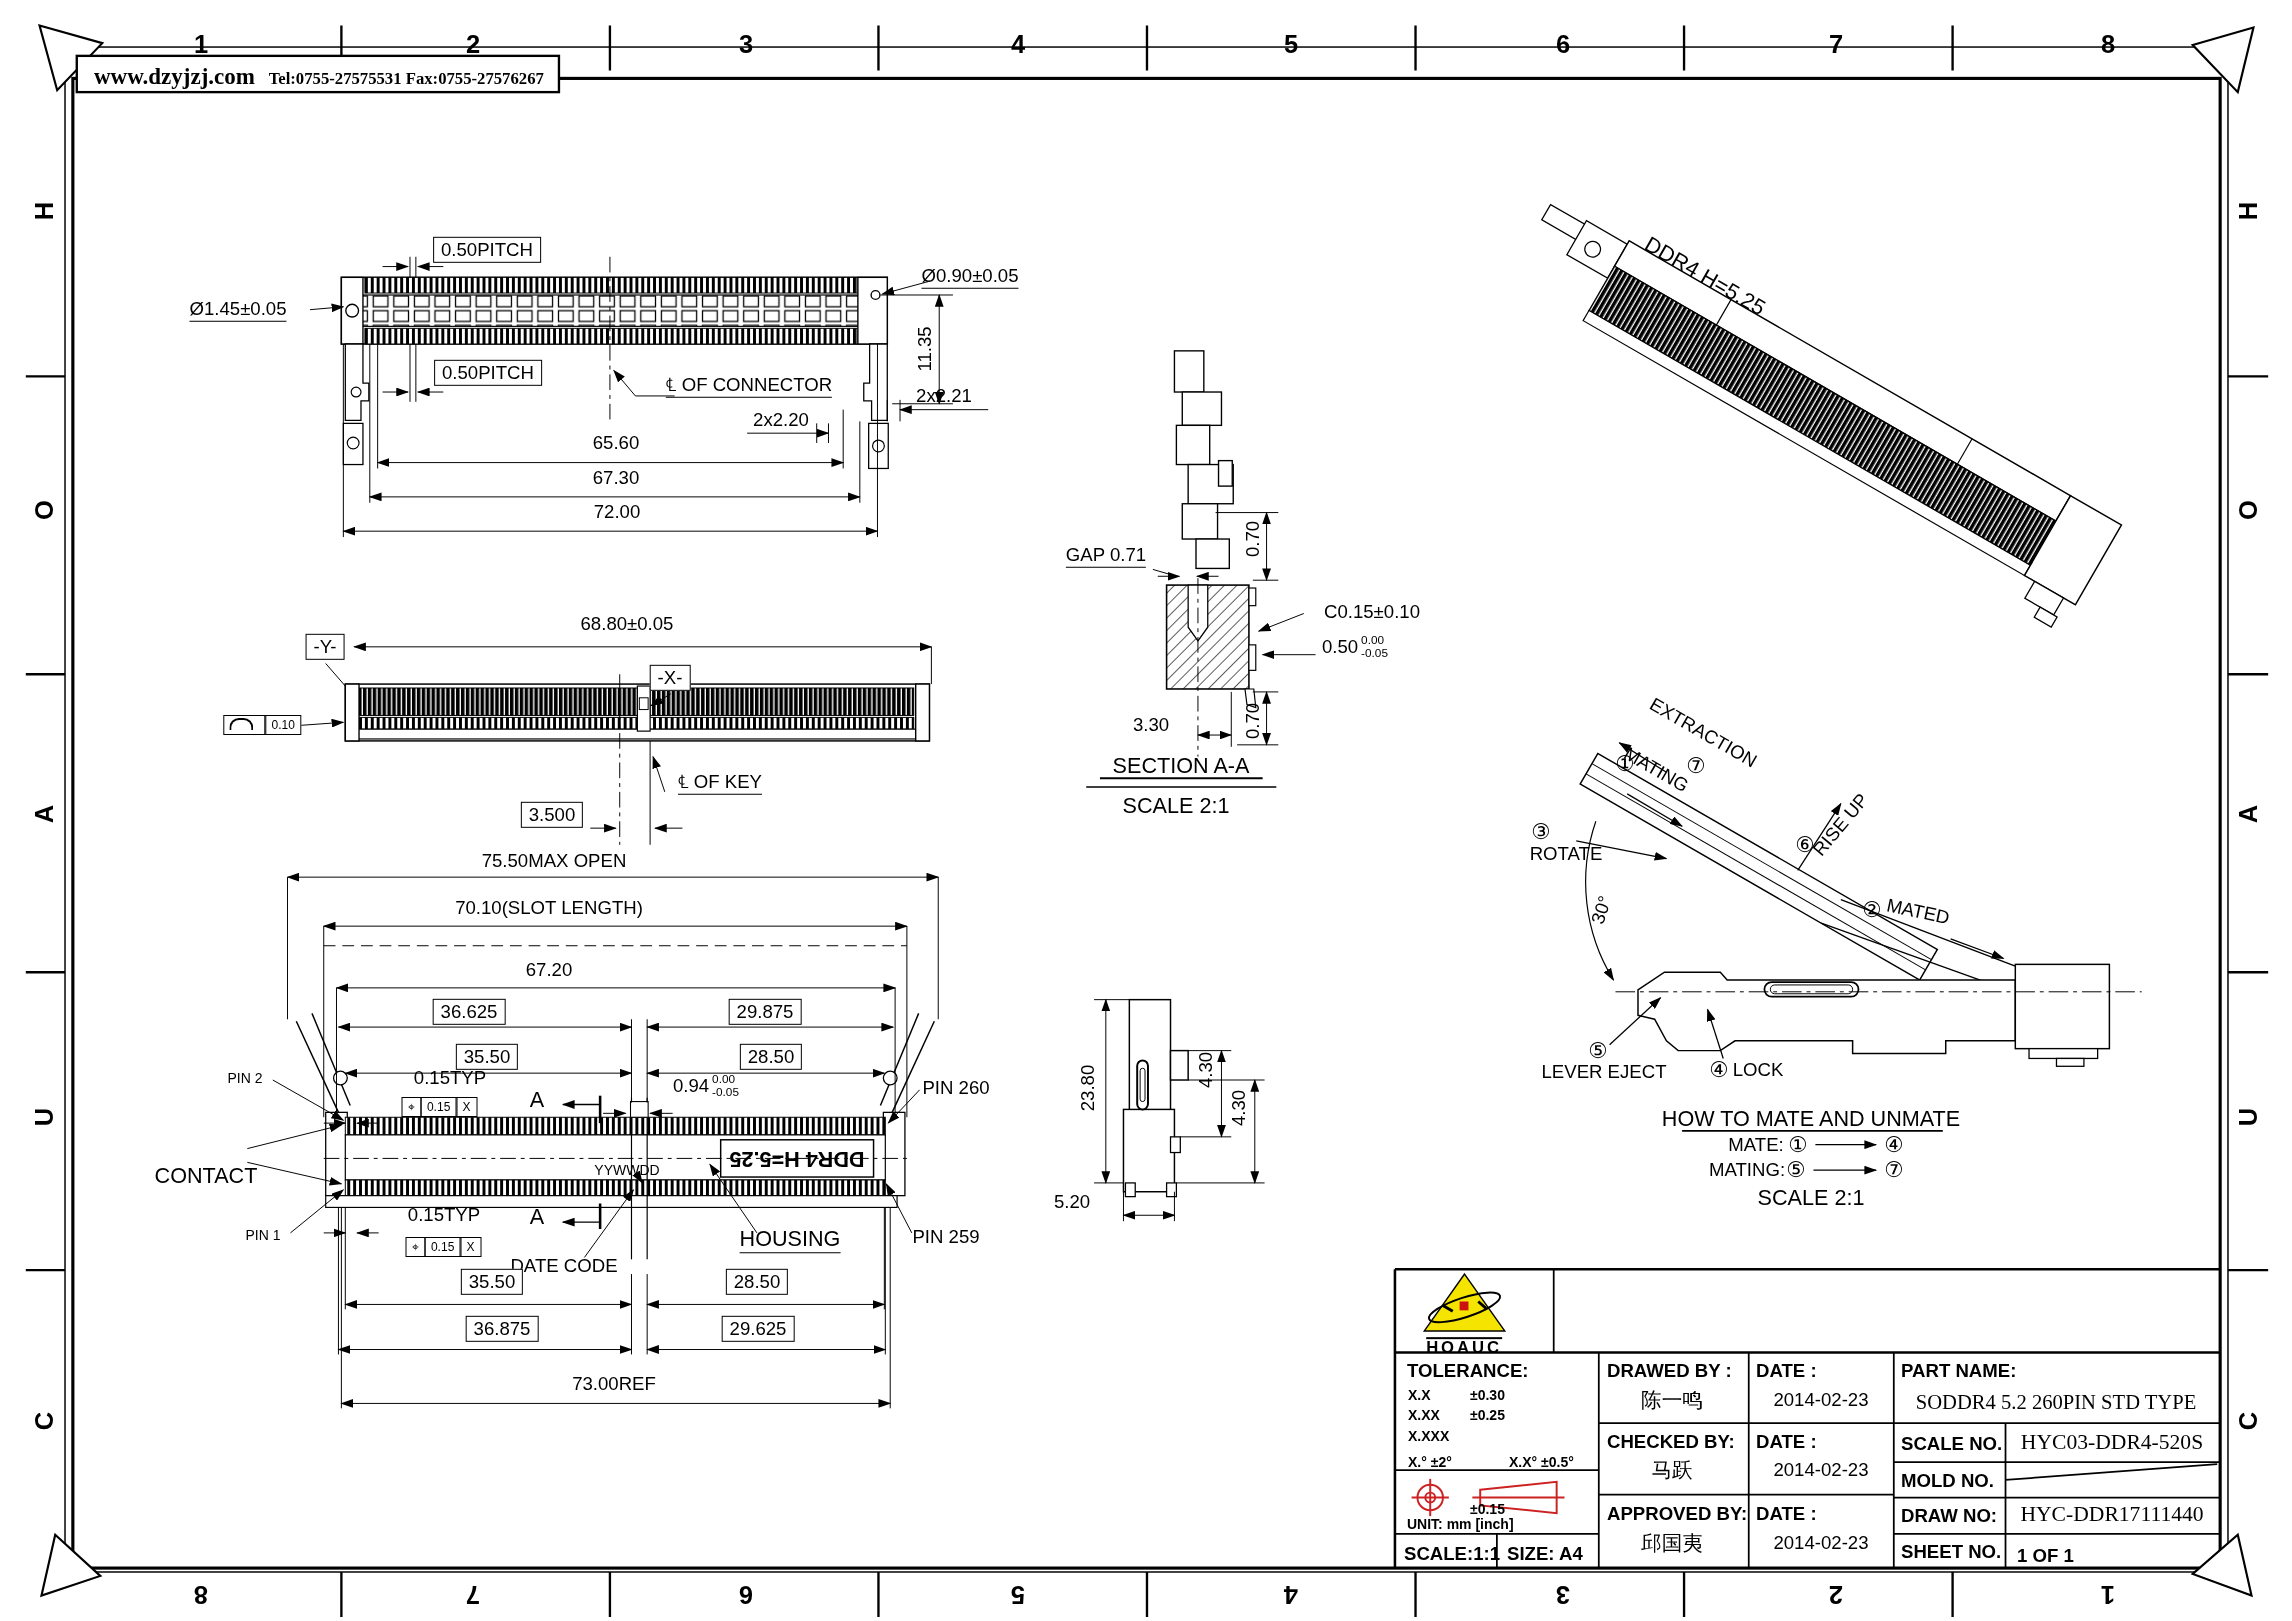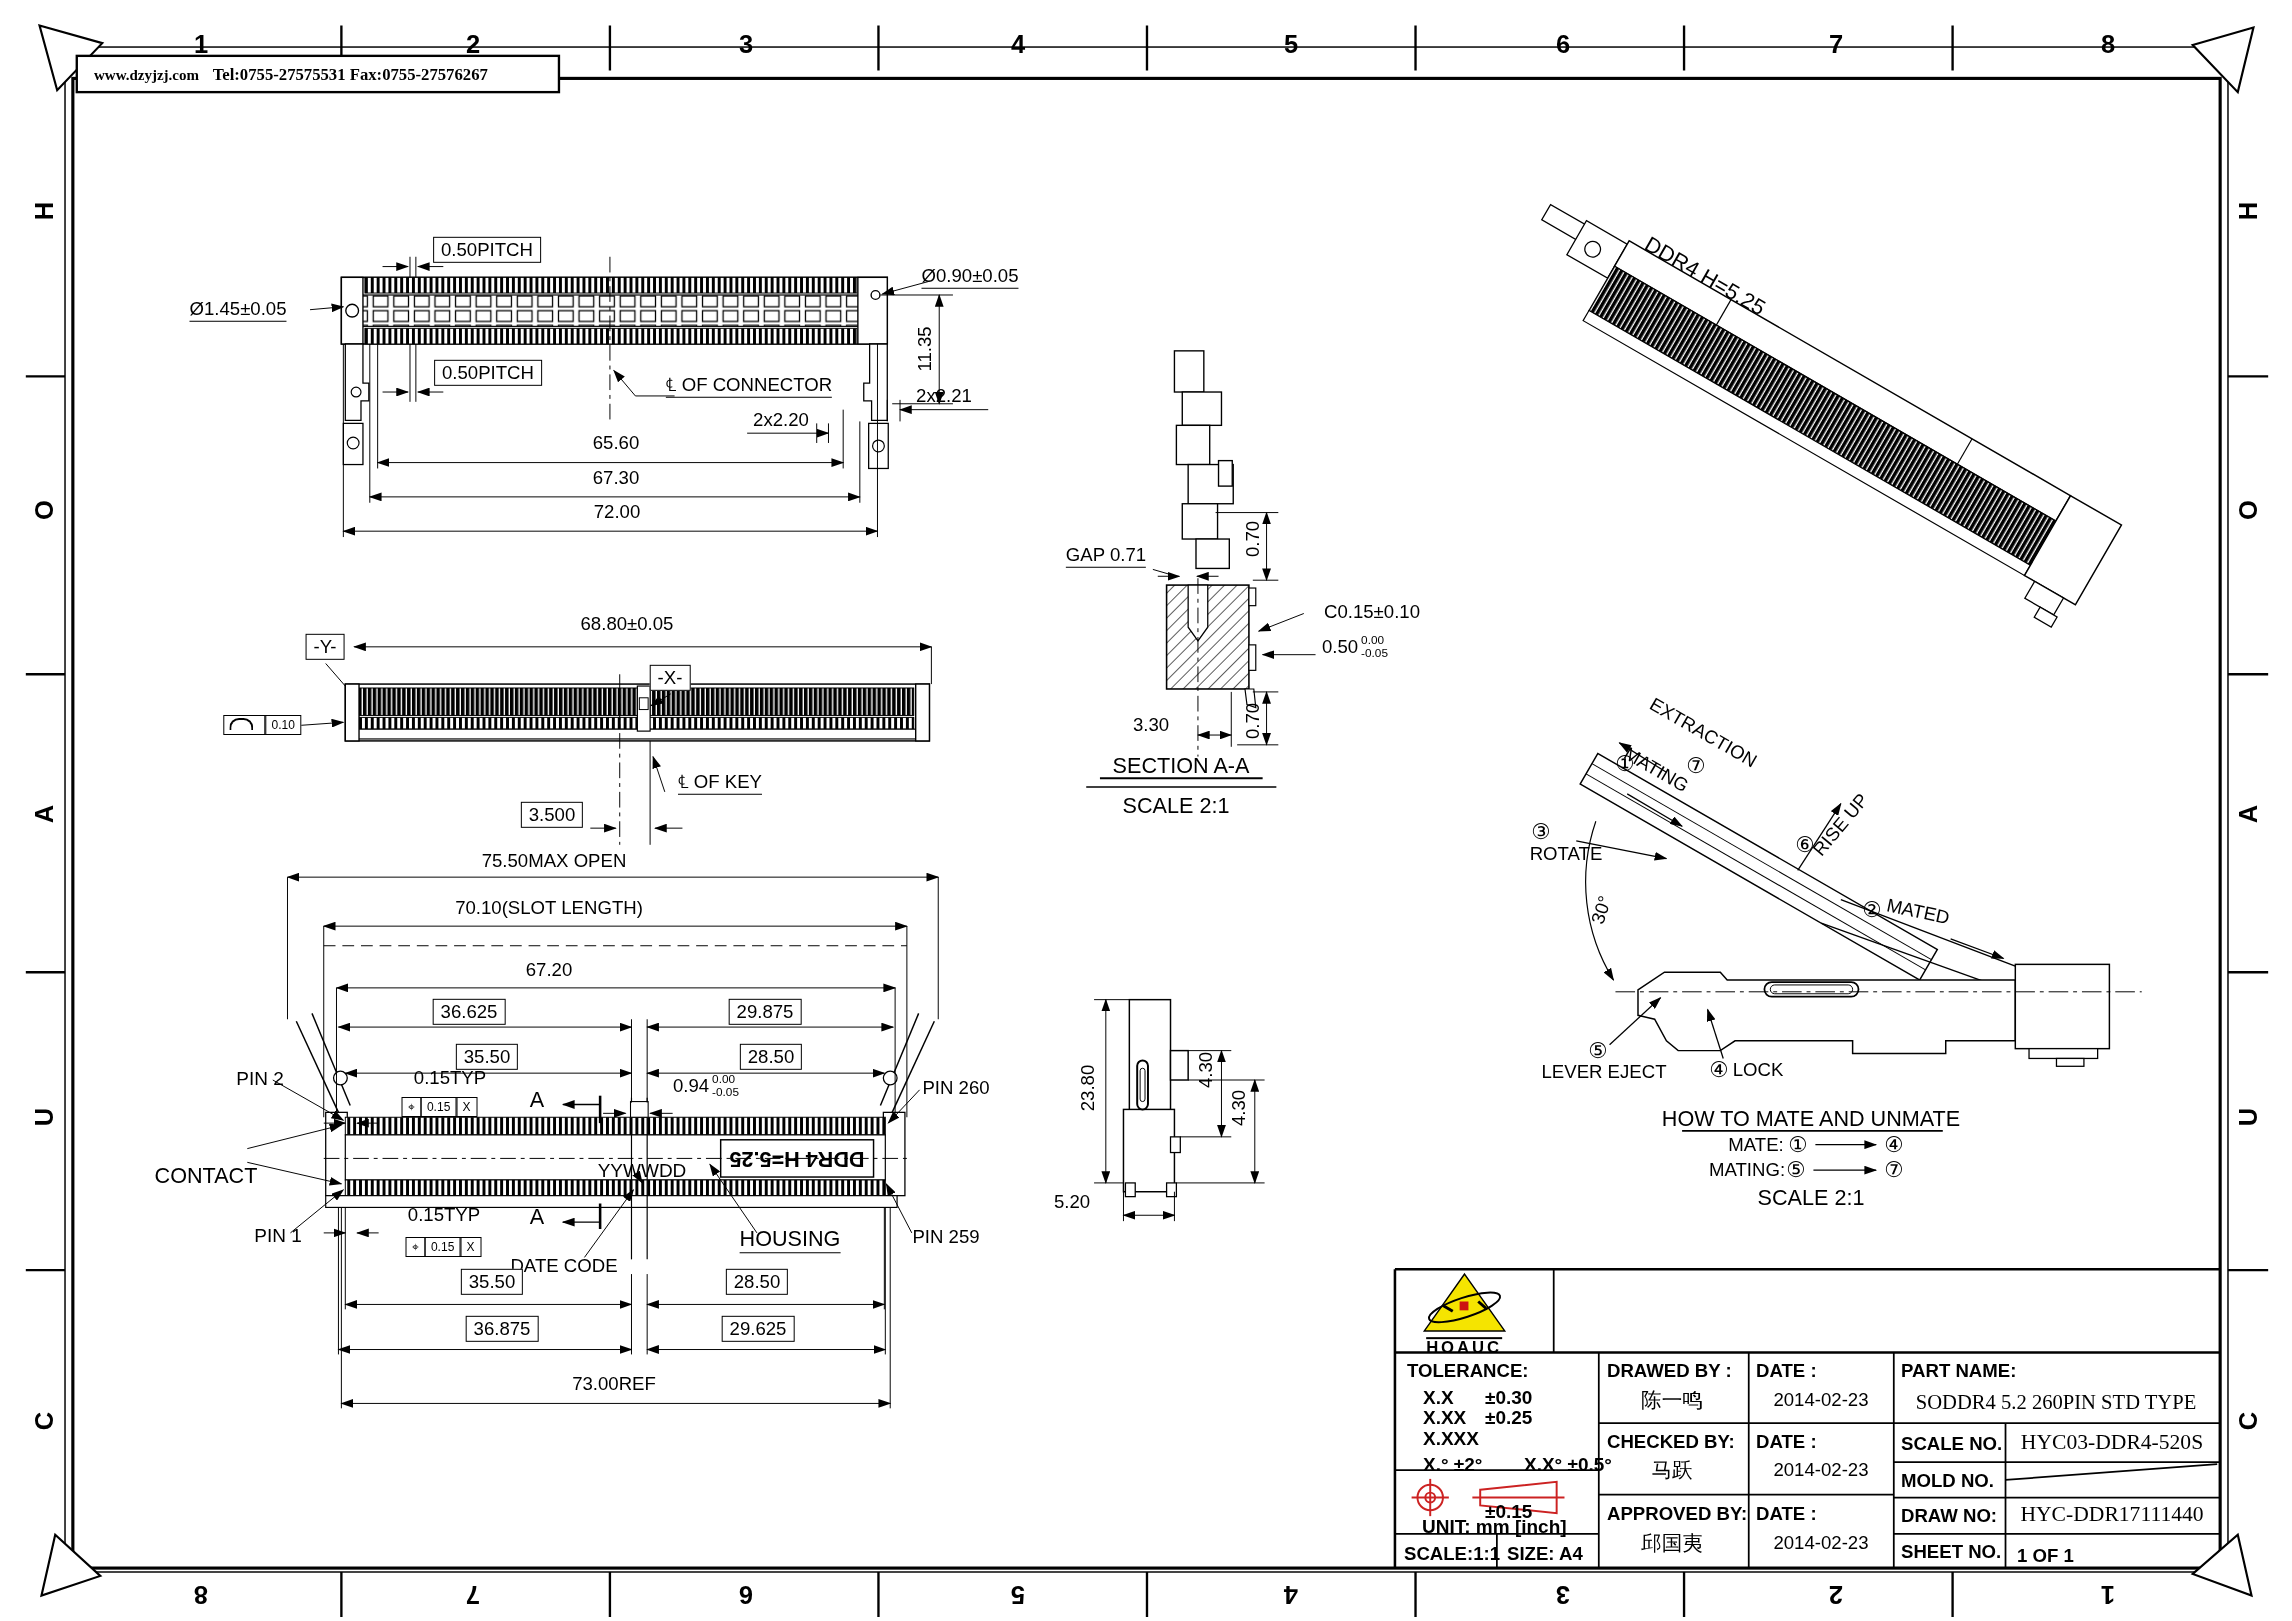--- a/index.html
+++ b/index.html
@@ -11,33 +11,33 @@
   .ctr{transform:translate(-50%,-50%);}
   .r90{transform:translate(-50%,-50%) rotate(-90deg);}
   .r180{transform:translate(-50%,-50%) rotate(180deg);}
   .r30{transform:translate(-50%,-50%) rotate(30deg);}
   .rm50{transform:translate(-50%,-50%) rotate(-50deg);}
   .rm72{transform:translate(-50%,-50%) rotate(-72deg);}
   .r12{transform:translate(-50%,-50%) rotate(12deg);}
   .box{border:1.6px solid #000;padding:2.9px 6.9px;background:#fff;}
   .ul{border-bottom:1.6px solid #000;padding-bottom:2.9px;}
   .big{font-size:21.6px;}
-  .sm{font-size:19px;margin-left:15px;}
+  .sm{font-size:14px;}
   .zone{font-size:25.5px;font-weight:bold;}
   .fcf{position:absolute;display:flex;transform:translate(-50%,-50%);background:#fff;}
   .fcf span{display:block;border:1.5px solid #000;padding:2px 5.9px;font-size:12px;margin-left:-1.5px;}
   .tol{display:inline-flex;flex-direction:column;font-size:11.8px;line-height:1.1;vertical-align:middle;}
   .dimgrp{display:inline-flex;align-items:center;gap:2.9px;}
   .tb-label{font-weight:bold;font-size:18.6px;}
   .cn{font-size:20.6px;font-family:"Liberation Serif",serif;}
   .profile-icon{display:inline-block;width:19.6px;height:9.8px;border:2px solid #000;border-bottom:none;
      border-radius:9.8px 9.8px 0 0;margin-right:5.9px;vertical-align:-1px;}
   #company{font-size:43px;font-weight:bold;letter-spacing:9.8px;font-family:"Liberation Serif",serif;}
   #logo-text{font-size:16.7px;font-weight:bold;letter-spacing:2.9px;border-top:2px solid #000;padding-top:1px;}
-  #site{font-weight:bold;font-size:15px;font-family:"Liberation Serif",serif;}
+  #site{font-weight:bold;font-size:23px;font-family:"Liberation Serif",serif;}
   #site-tel{font-weight:bold;font-size:16.7px;font-family:"Liberation Serif",serif;margin-left:13.7px;}
 </style>
 </head>
 <body>
 
 <div id="sheet">
 
 <svg width="2293" height="1621" viewBox="0 0 2339 1654">
   <defs>
     <pattern id="pins" width="6" height="8" patternUnits="userSpaceOnUse">

